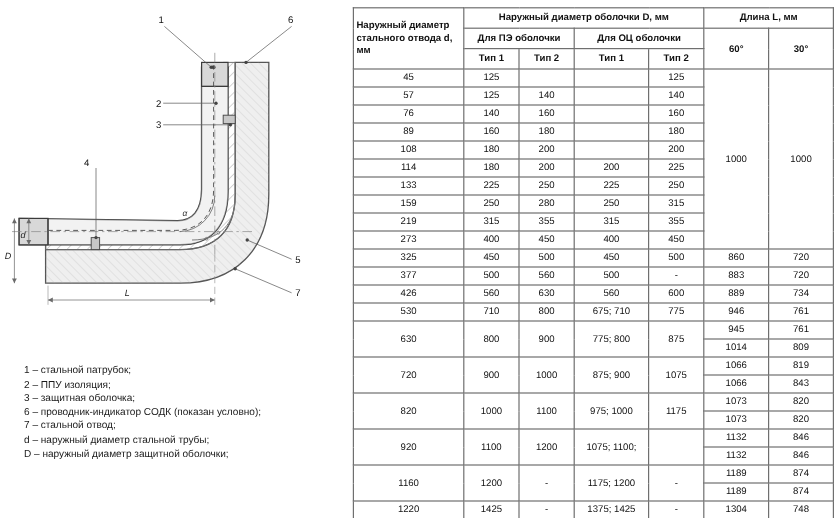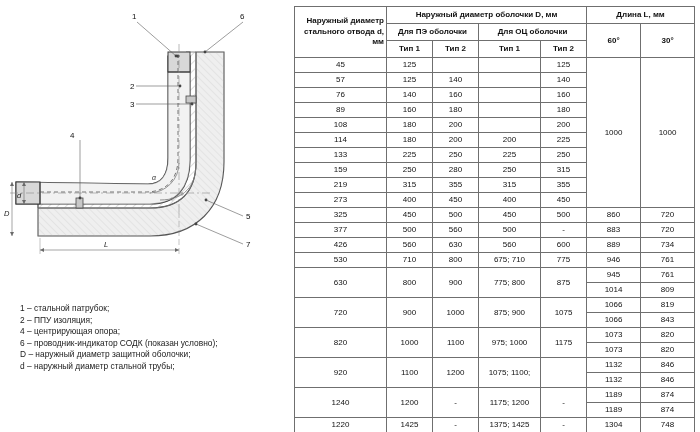--- a/index.html
+++ b/index.html
@@ -71,21 +71,21 @@
     line-height: 9.5px;
     color: #111;
     background: #ffffff;
   }
   table.spec th {
     font-weight: bold;
     font-size: 8px;
     padding: 1px 2px;
   }
   table.spec th.left-head {
-    text-align: right;
+    text-align: left;
     line-height: 10.5px;
   }
   table.spec td.val {
     font-weight: normal;
   }
   .col-d      { width: 92px; }
   .col-pe1    { width: 46px; }
   .col-pe2    { width: 46px; }
   .col-oc1    { width: 62px; }
   .col-oc2    { width: 46px; }
@@ -213,24 +213,25 @@
           <line x1="243" y1="244" x2="196" y2="224" stroke="#5a5a5a" stroke-width="0.6"></line>
           <circle cx="196" cy="224" r="1.4" fill="#444"></circle>
           <text x="246" y="247" font-size="8" fill="#111">7</text>
         </g>
       </svg>
     </div>
 
     <div class="legend">
       <div class="legend-item">1 – стальной патрубок;</div>
       <div class="legend-item">2 – ППУ изоляция;</div>
-      <div class="legend-item">4 – центрирующая опора;</div>
+      <div class="legend-item">3 – защитная оболочка;</div>
       <div class="legend-item">6 – проводник-индикатор СОДК (показан условно);</div>
+      <div class="legend-item">7 – стальной отвод;</div>
+      <div class="legend-item">d – наружный диаметр стальной трубы;</div>
       <div class="legend-item">D – наружный диаметр защитной оболочки;</div>
-      <div class="legend-item">d – наружный диаметр стальной трубы;</div>
     </div>
   </div>
 
   <div class="table-wrap">
     <table class="spec">
       <colgroup>
         <col class="col-d">
           <col class="col-pe1">
           <col class="col-pe2">
         <col class="col-oc1">
@@ -418,21 +419,21 @@
           <td class="val" rowspan="2"></td>
           <td class="val">1132</td>
           <td class="val">846</td>
         </tr>
         <tr>
           <td class="val">1132</td>
           <td class="val">846</td>
         </tr>
 
         <tr>
-          <td class="val" rowspan="2">1240</td>
+          <td class="val" rowspan="2">1160</td>
           <td class="val" rowspan="2">1200</td>
           <td class="val" rowspan="2">-</td>
           <td class="val" rowspan="2">1175; 1200</td>
           <td class="val" rowspan="2">-</td>
           <td class="val">1189</td>
           <td class="val">874</td>
         </tr>
         <tr>
           <td class="val">1189</td>
           <td class="val">874</td>

